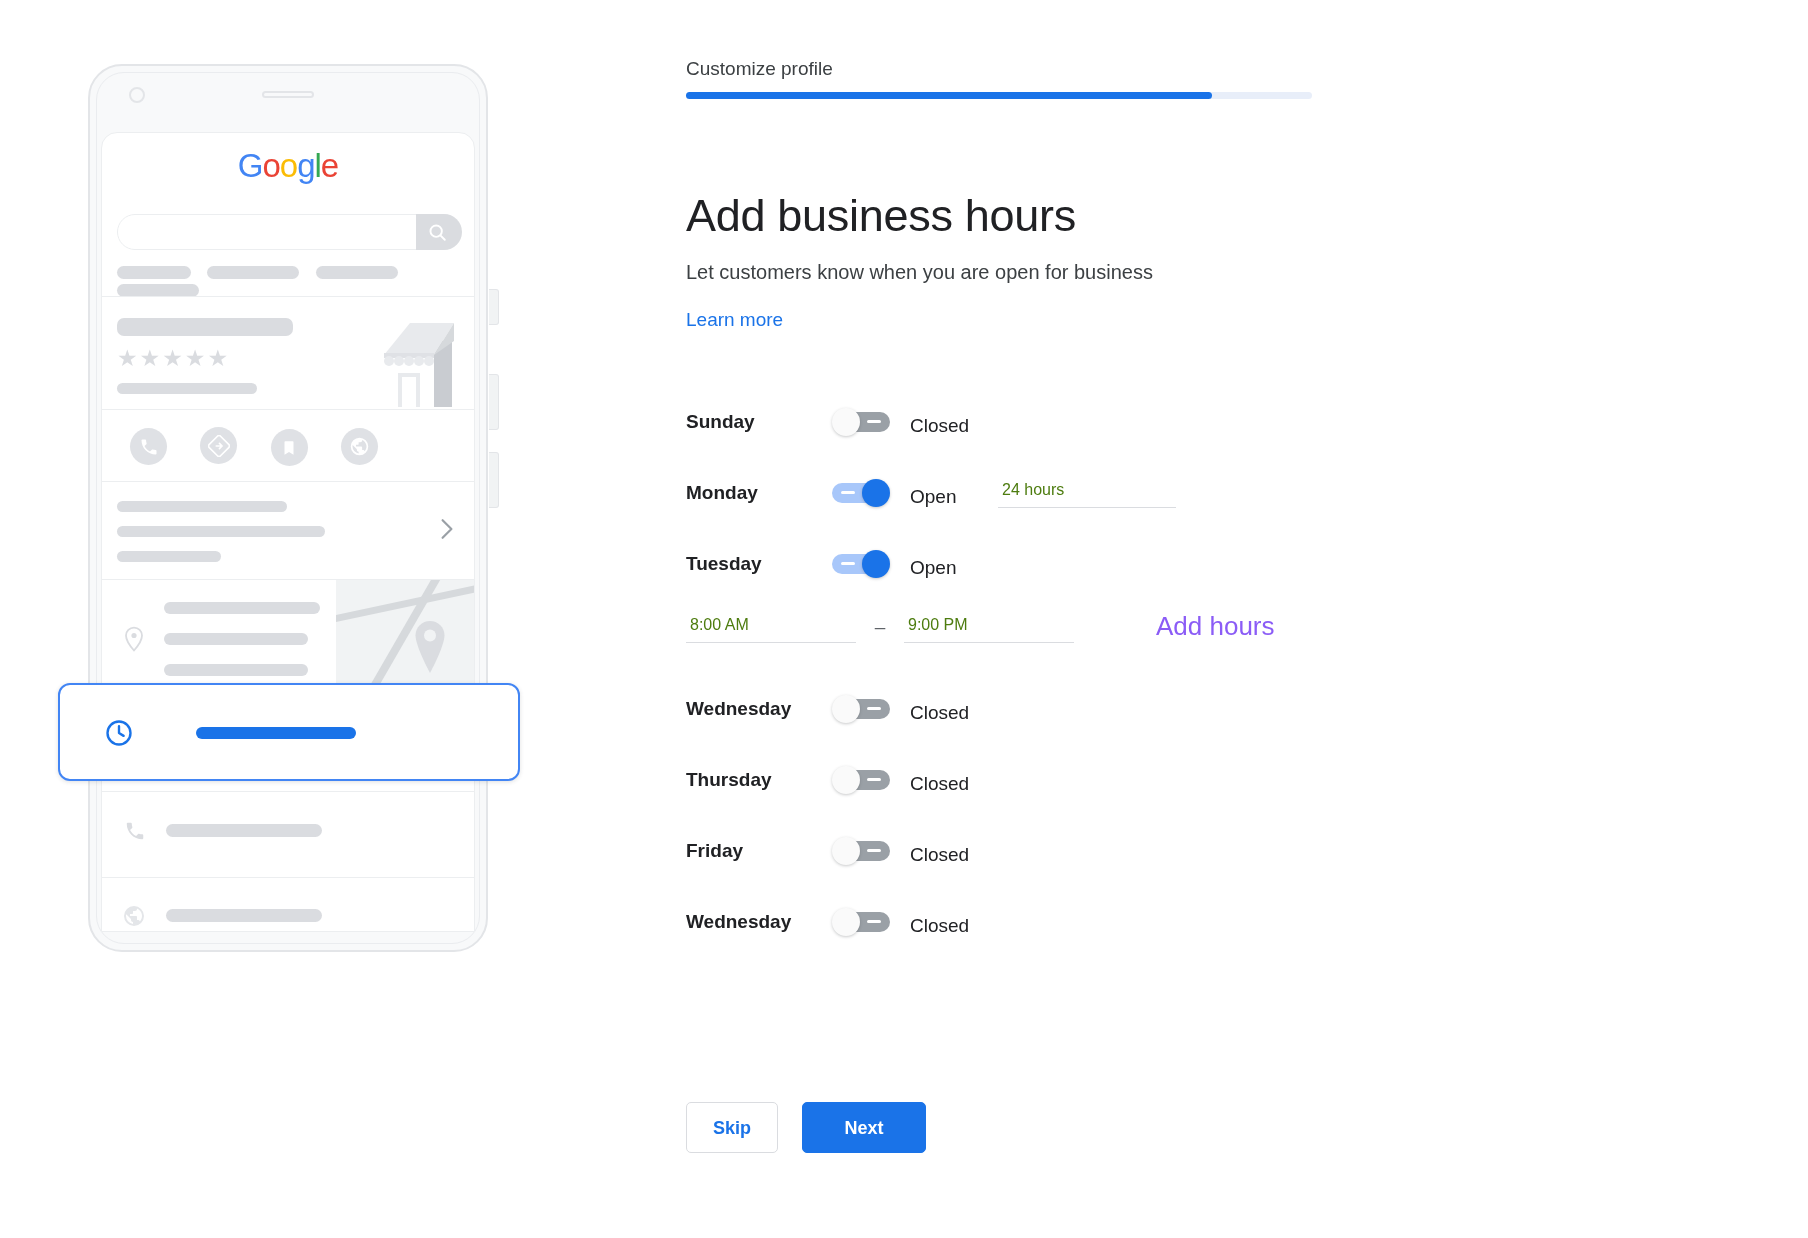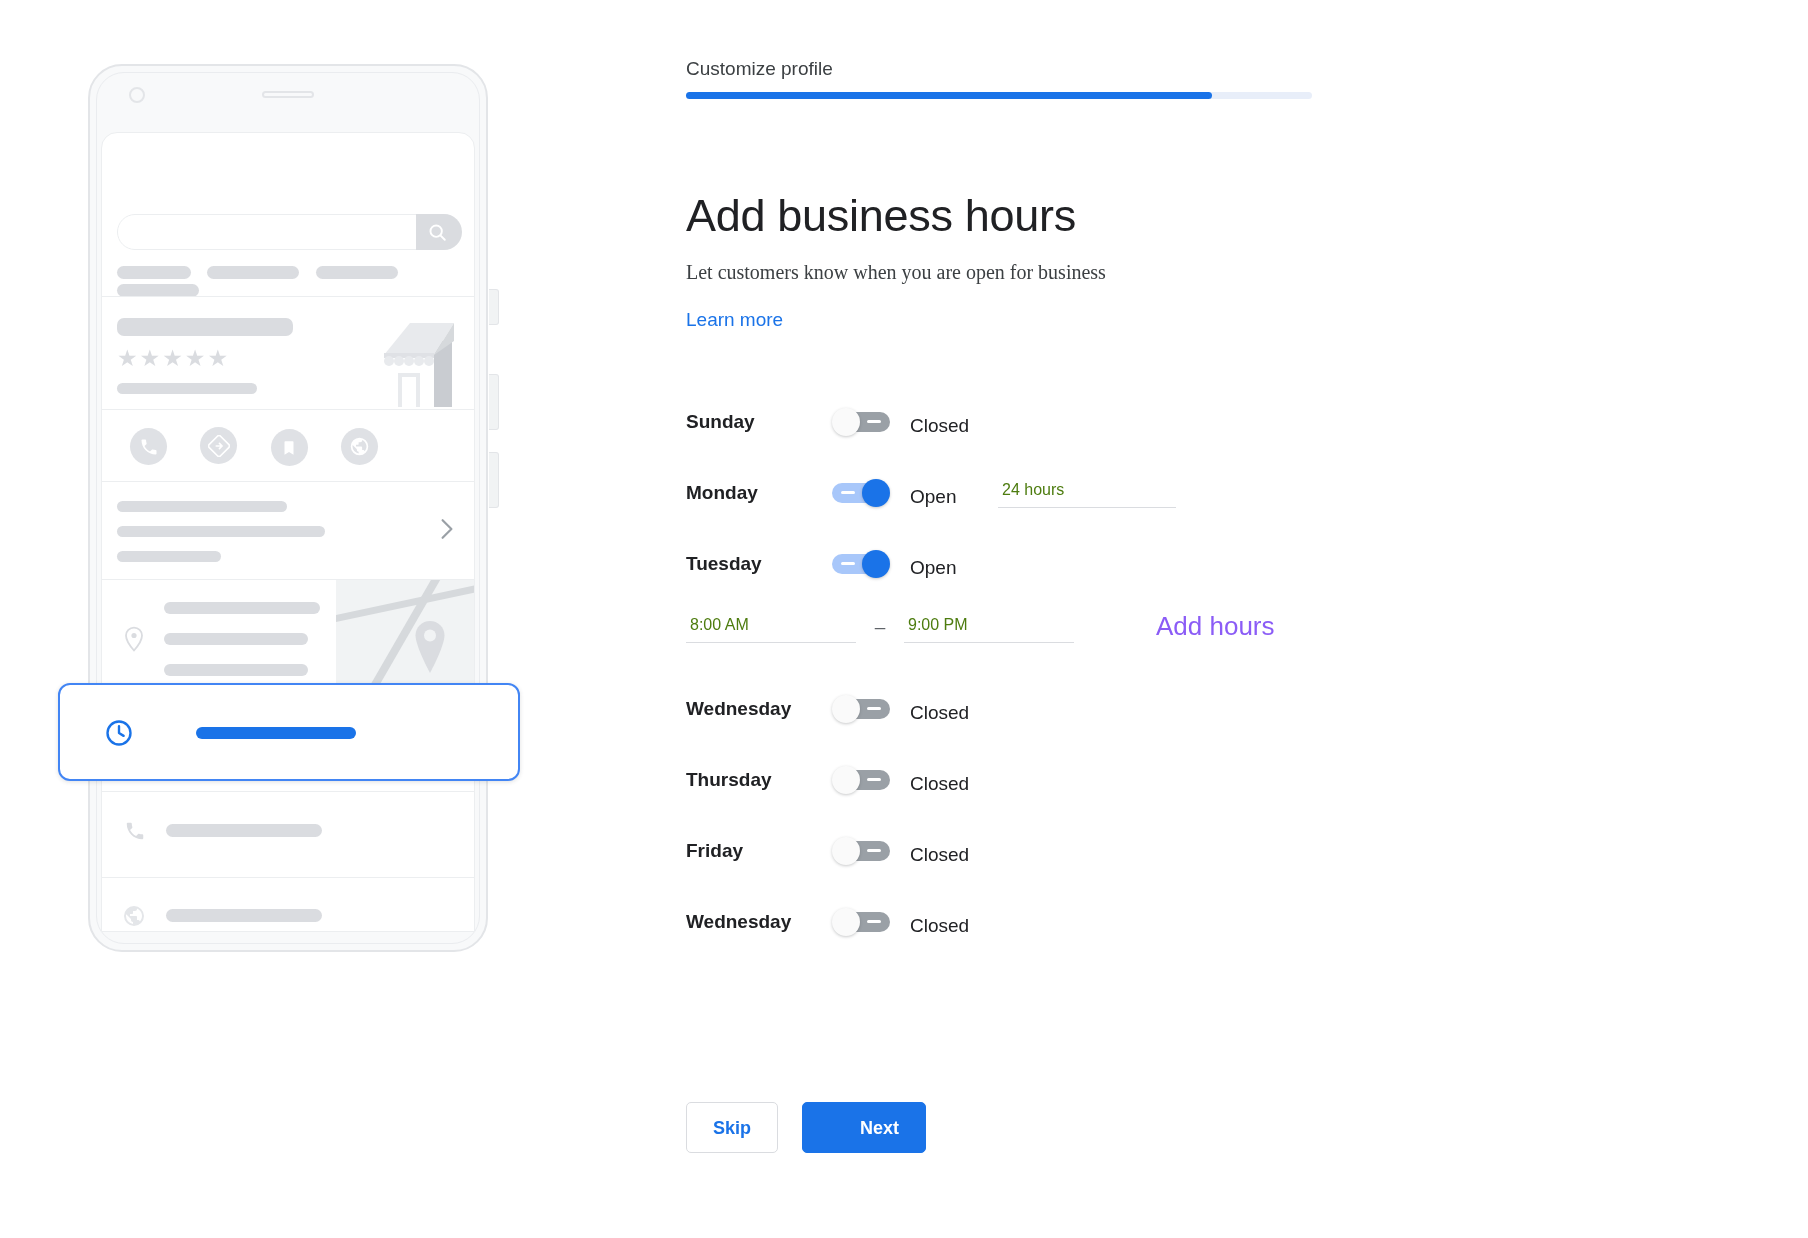--- a/index.html
+++ b/index.html
@@ -170,21 +170,21 @@
   .progress-fill {
     height:7px; background:#1A73E8; border-radius:4px;
   }
   .page-title {
     position:absolute; left:0; top:160px;
     font-size: 45px; font-weight: 400; color:#202124;
     letter-spacing: -0.3px;
   }
   .subtitle {
     position:absolute; left:0; top:261px;
-    font-size: 20px; color:#3c4043;font-family:Liberation Serif, serif;
+    font-size: 20px; color:#3c4043;
   }
   .learn-more {
     position:absolute; left:0; top:309px;
     font-size: 19px; color:#1A73E8; text-decoration:none; cursor:pointer;
   }
 
   .hours-list { position:absolute; left:0; top:386px; width:640px; }
   .day-row {
     position:relative;
     height: 71px;
@@ -244,38 +244,41 @@
 
   .actions { position:absolute; left:0; top:1102px; display:flex; gap:24px; }
   .btn {
     font-family:"Liberation Sans", sans-serif;
     font-size: 18px; font-weight:700;
     border-radius: 5px; cursor:pointer;
     padding: 0 26px; height: 51px; line-height:51px;
     box-sizing:border-box;
   }
   .btn-skip { background:#ffffff; color:#1A73E8; border:1px solid #dadce0; }
-  .btn-next { background:#1A73E8; color:#ffffff; border:1px solid #1A73E8; min-width: 124px; text-align:right;}
+  .btn-next { background:#1A73E8; color:#ffffff; border:1px solid #1A73E8; min-width: 124px; text-align:center;}
 </style>
 </head>
 <body>
 
 <div class="phone-stage">
 
   <div class="phone-frame">
     <div class="phone-frame-inner"></div>
   </div>
   <div class="phone-cam"></div>
   <div class="phone-speaker"></div>
   <div class="phone-btn b1"></div>
   <div class="phone-btn b2"></div>
   <div class="phone-btn b3"></div>
 
   <div class="phone-screen">
 
+    <div class="g-logo">
+      <span>G</span><span>o</span><span>o</span><span>g</span><span>l</span><span>e</span>
+    </div>
 
     <div class="search-bar">
       <div class="search-bar-cap">
         <svg width="24" height="22" viewBox="0 0 24 24">
           <circle cx="10" cy="10" r="6.2" fill="none" stroke="#ffffff" stroke-width="2.1"></circle>
           <line x1="14.6" y1="14.6" x2="19.4" y2="19.4" stroke="#ffffff" stroke-width="2.1" stroke-linecap="round"></line>
         </svg>
       </div>
     </div>
 

